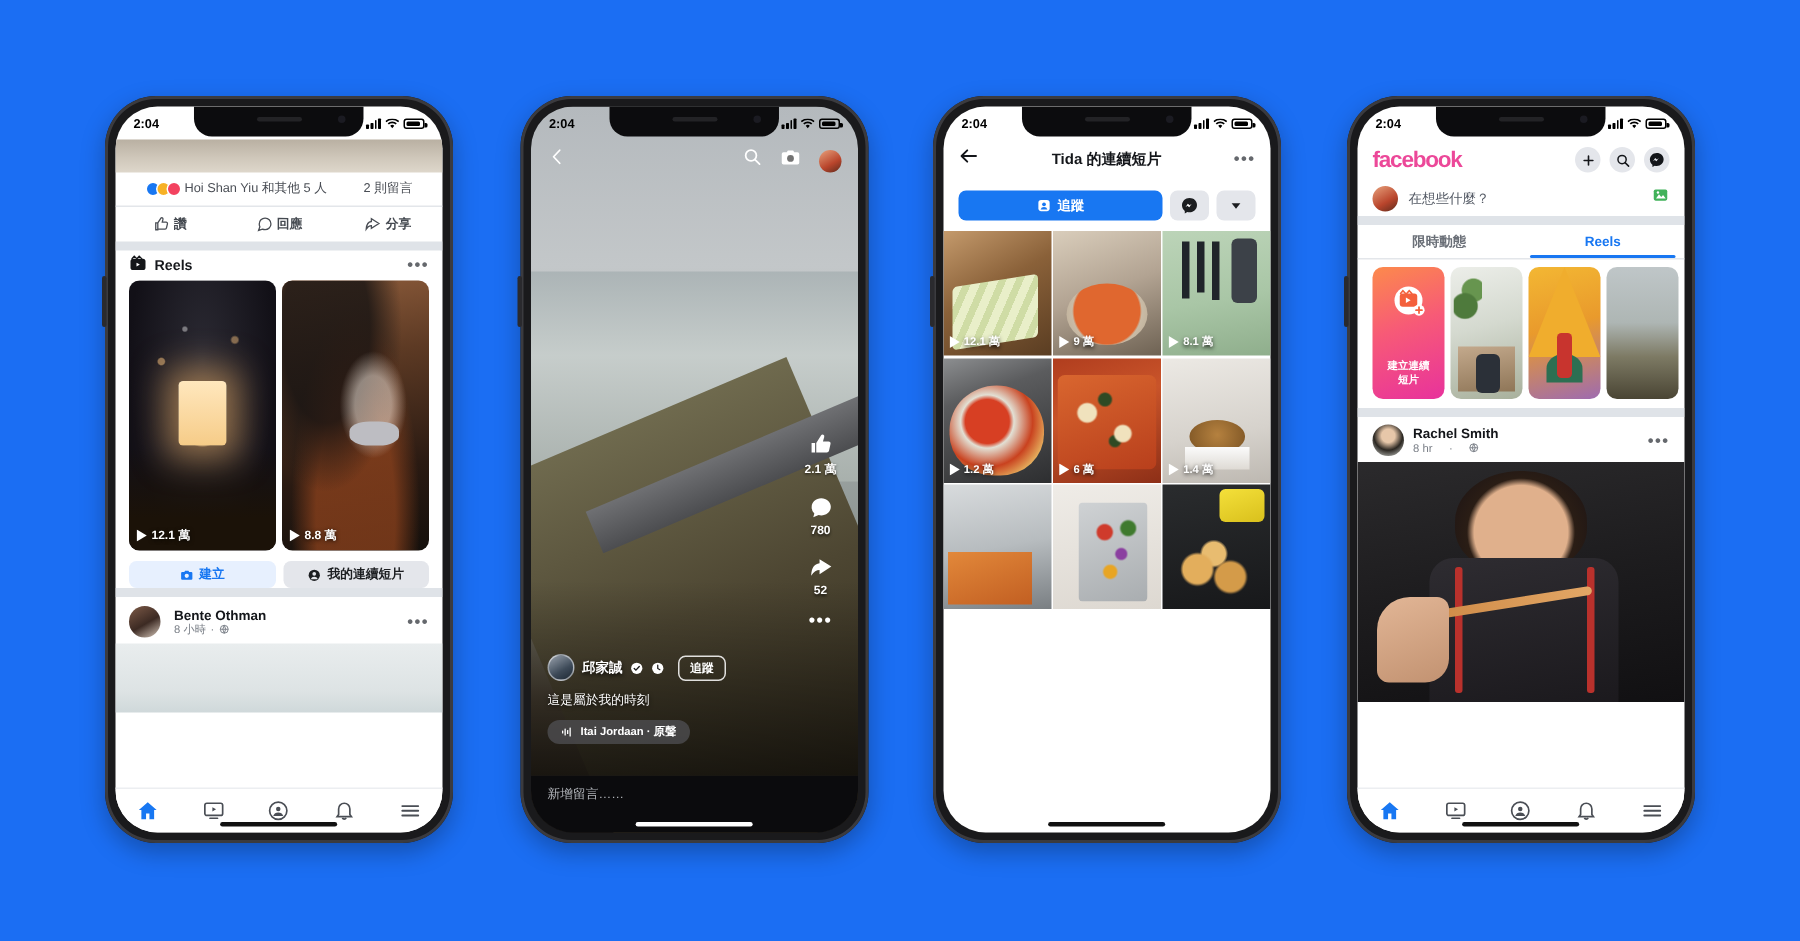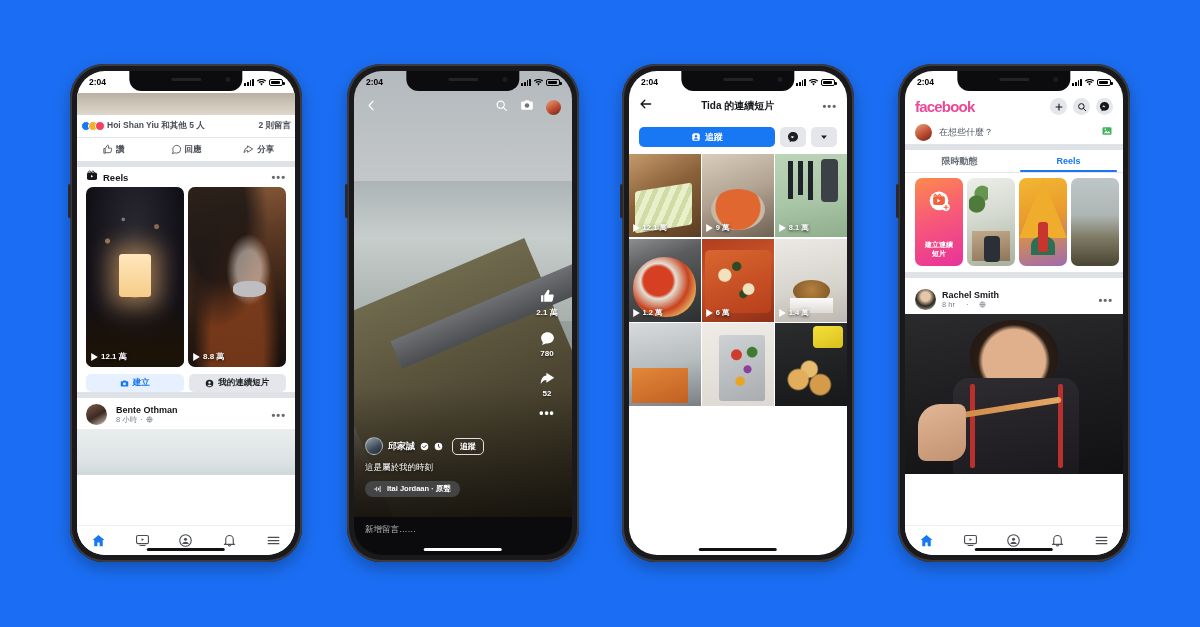--- a/index.html
+++ b/index.html
@@ -52,21 +52,21 @@
   .homebar.light{ background:#fff; }
 
   
   .row{ display:flex; align-items:center; }
   .grow{ flex:1; }
   .sep{ height:6px; background:#dfe3e8; }
   .hair{ height:1px; background:#e3e6ea; }
   .av{ border-radius:50%; background-size:cover; background-position:center; flex:none; }
   #p1 .photo{ height:22px; background:
       linear-gradient(#b9b0a2,#cfc7ba 55%,#ded7cb); }
-  #p1 .reactbar{ padding:0 4px; height:22px; font-size:8.5px; color:#4a4e55;font-weight:bold; }
+  #p1 .reactbar{ padding:0 20px; height:22px; font-size:8.5px; color:#4a4e55; }
   #p1 .reacts{ display:flex; }
   #p1 .reacts span{ width:10px;height:10px;border-radius:50%;margin-right:-3px;
                     border:1.2px solid #fff; display:inline-block; }
   #p1 .actionbar{ height:23px; display:flex; }
   #p1 .actionbar div{ flex:1; display:flex; align-items:center; justify-content:center;
                       gap:3px; font-size:8.5px; color:#444950; font-weight:600; }
   #p1 .reelhdr{ height:20px; padding:0 9px; display:flex; align-items:center; gap:5px;
                 font-size:9.5px; font-weight:700; color:#16181c; }
   #p1 .thumbs{ display:flex; gap:4px; padding:0 9px; }
   #p1 .thumb{ flex:1; height:180px; border-radius:7px; position:relative;
@@ -142,21 +142,21 @@
   #p4 .tab.on::after{ content:""; position:absolute; left:6px; right:6px; bottom:0;
                       height:2px; background:#1877f2; border-radius:2px; }
   #p4 .carousel{ display:flex; gap:4px; padding:5px 10px 6px; overflow:hidden; }
   #p4 .rc{ width:48px; height:88px; border-radius:7px; flex:none; position:relative;
            background-size:cover; background-position:center; overflow:hidden; }
   #p4 .rc.create{ background:linear-gradient(160deg,#fc8a4c 0%,#f75a77 45%,#e8329c 100%);
                   display:flex; flex-direction:column; align-items:center;
                   justify-content:flex-end; padding-bottom:8px; }
   #p4 .rc.create .lbl{ color:#fff; font-size:7px; font-weight:700; line-height:1.3;
                        text-align:center; }
-  #p4 .postrow{ padding:11px 10px 4px; display:flex; align-items:center; gap:6px;border-radius:14px; }
+  #p4 .postrow{ padding:5px 10px 4px; display:flex; align-items:center; gap:6px;border-radius:14px; }
   #p4 .pname{ font-size:9px; font-weight:700; color:#14161a; }
   #p4 .pmeta{ font-size:7.5px; color:#7a7f87; display:flex; align-items:center; gap:11px; }
   #p4 .bigimg{ height:160px; position:relative; overflow:hidden; }
 
   
   .tabbar{ position:absolute; bottom:0; left:0; right:0; height:30px; background:#fff;
            display:flex; align-items:center; z-index:35; border-top:1px solid #eceef1; }
   .tabbar > div{ flex:1; display:flex; align-items:center; justify-content:center; }
   .dots{ letter-spacing:1px; color:#65686d; font-weight:700; font-size:11px; line-height:6px; }
 </style>

